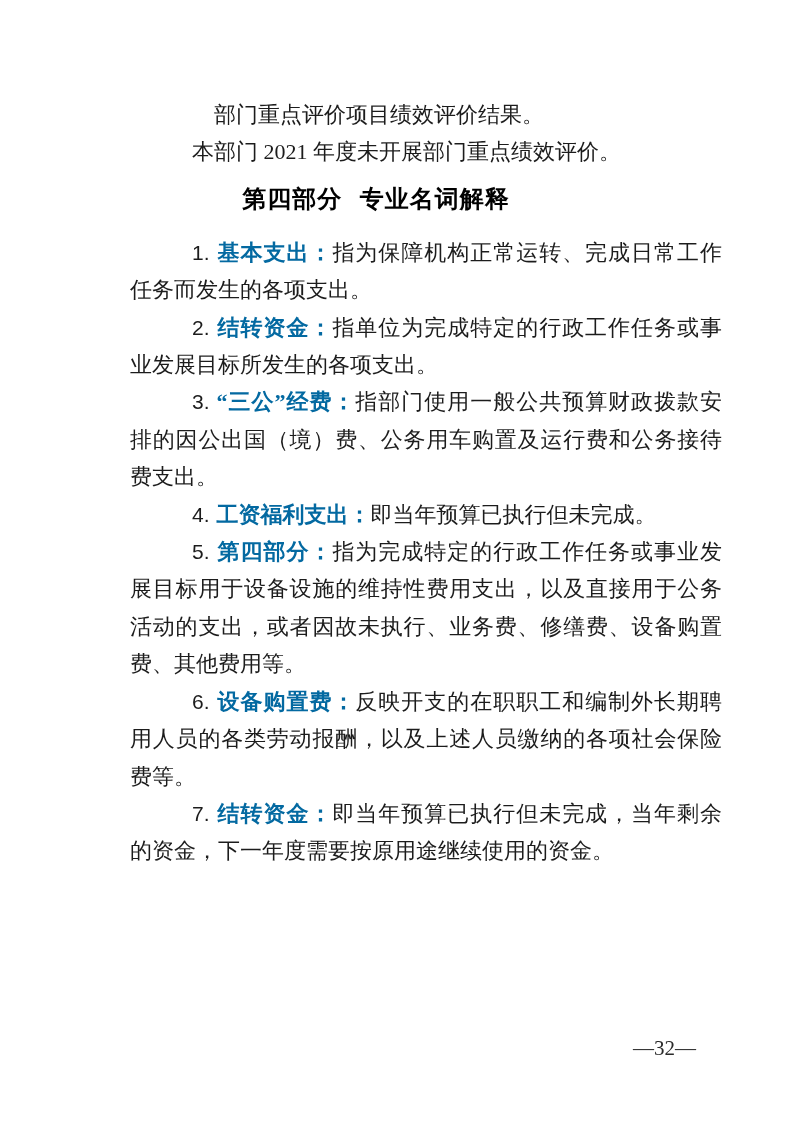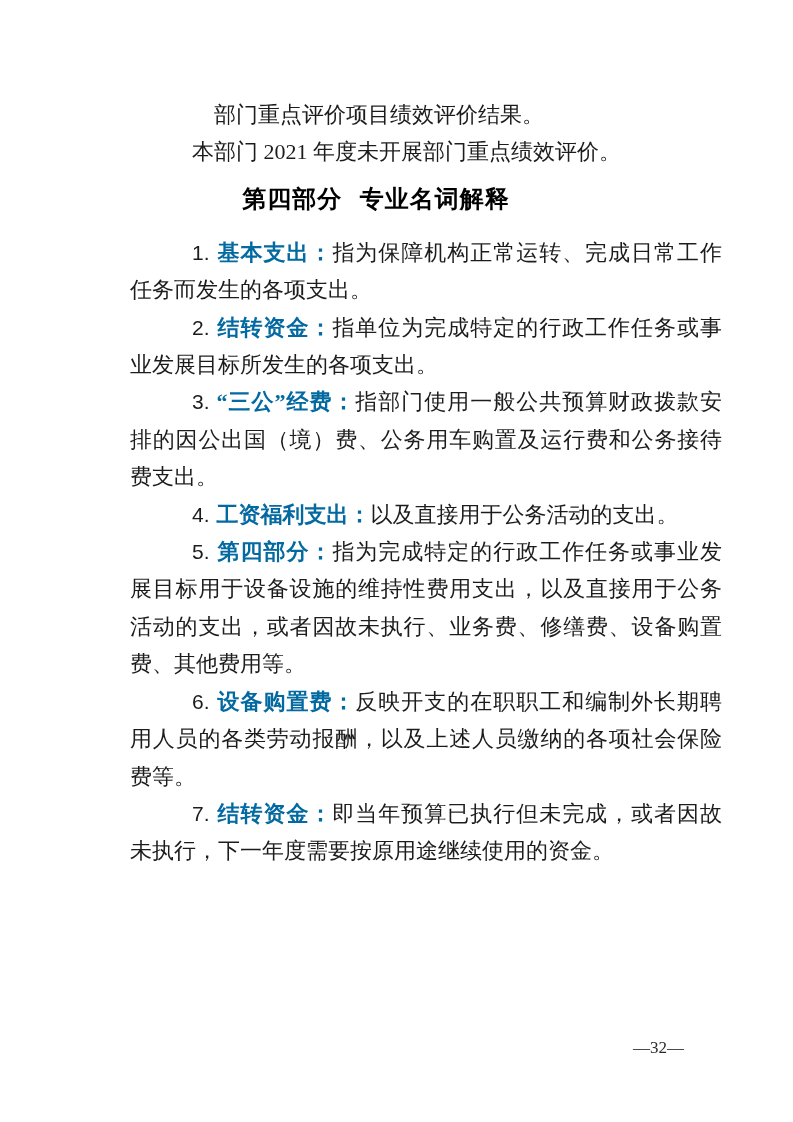--- a/index.html
+++ b/index.html
@@ -55,21 +55,21 @@
   }
   .term-name {
     font-weight: bold;
     color: #0369a1;
   }
   .page-number {
     position: absolute;
     left: 601px;
     top: 1036px;
     font-family: "Liberation Serif", "DejaVu Serif", serif;
-    font-size: 17px;
+    font-size: 21px;
     line-height: 24px;
     color: #2a2a2a;
     letter-spacing: 0px;
   }
 </style>
 </head>
 <body>
 
 <div class="page">
   <div class="content">
@@ -79,25 +79,25 @@
     <p class="para indent-3">本部门 2021 年度未开展部门重点绩效评价。</p>
 
     <h1 class="section-title">第四部分 专业名词解释</h1>
 
     <p class="para indent-3"><span class="term-num">1.</span><span class="term-name">基本支出：</span><span>指为保障机构正常运转、完成日常工作任务而发生的各项支出。</span></p>
 
     <p class="para indent-3"><span class="term-num">2.</span><span class="term-name">结转资金：</span><span>指单位为完成特定的行政工作任务或事业发展目标所发生的各项支出。</span></p>
 
     <p class="para indent-3"><span class="term-num">3.</span><span class="term-name">“三公”经费：</span><span>指部门使用一般公共预算财政拨款安排的因公出国（境）费、公务用车购置及运行费和公务接待费支出。</span></p>
 
-    <p class="para indent-3"><span class="term-num">4.</span><span class="term-name">工资福利支出：</span><span>以及直接用于公务活动的支出。</span></p>
+    <p class="para indent-3"><span class="term-num">4.</span><span class="term-name">工资福利支出：</span><span>即当年预算已执行但未完成。</span></p>
 
     <p class="para indent-3"><span class="term-num">5.</span><span class="term-name">第四部分：</span><span>指为完成特定的行政工作任务或事业发展目标用于设备设施的维持性费用支出，以及直接用于公务活动的支出，或者因故未执行、业务费、修缮费、设备购置费、其他费用等。</span></p>
 
     <p class="para indent-3"><span class="term-num">6.</span><span class="term-name">设备购置费：</span><span>反映开支的在职职工和编制外长期聘用人员的各类劳动报酬，以及上述人员缴纳的各项社会保险费等。</span></p>
 
-    <p class="para indent-3"><span class="term-num">7.</span><span class="term-name">结转资金：</span><span>即当年预算已执行但未完成，或者因故未执行，下一年度需要按原用途继续使用的资金。</span></p>
+    <p class="para indent-3"><span class="term-num">7.</span><span class="term-name">结转资金：</span><span>即当年预算已执行但未完成，当年剩余的资金，下一年度需要按原用途继续使用的资金。</span></p>
 
 
   </div>
 
   <div class="page-number">—32—</div>
 </div>
 
 </body></html>

